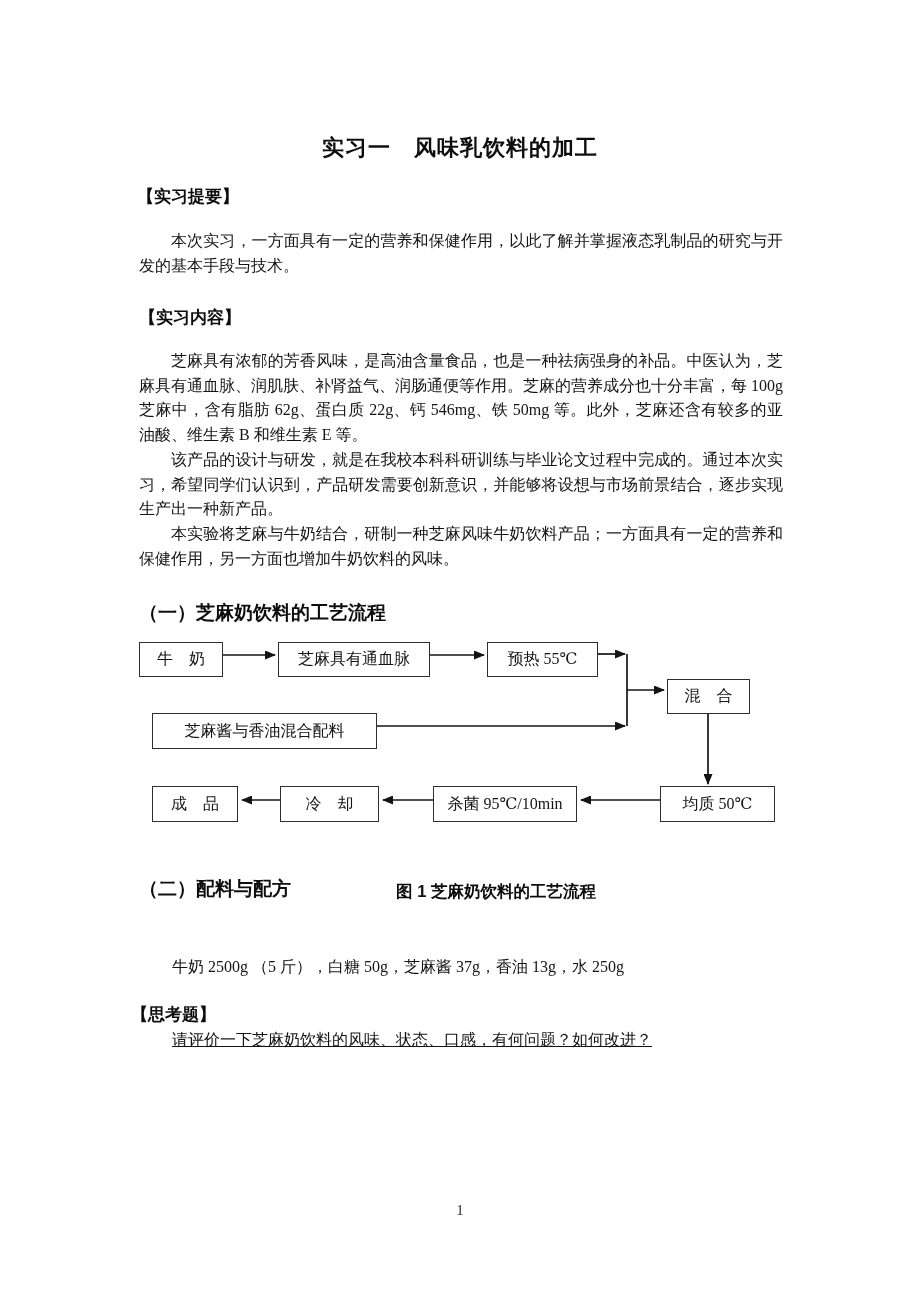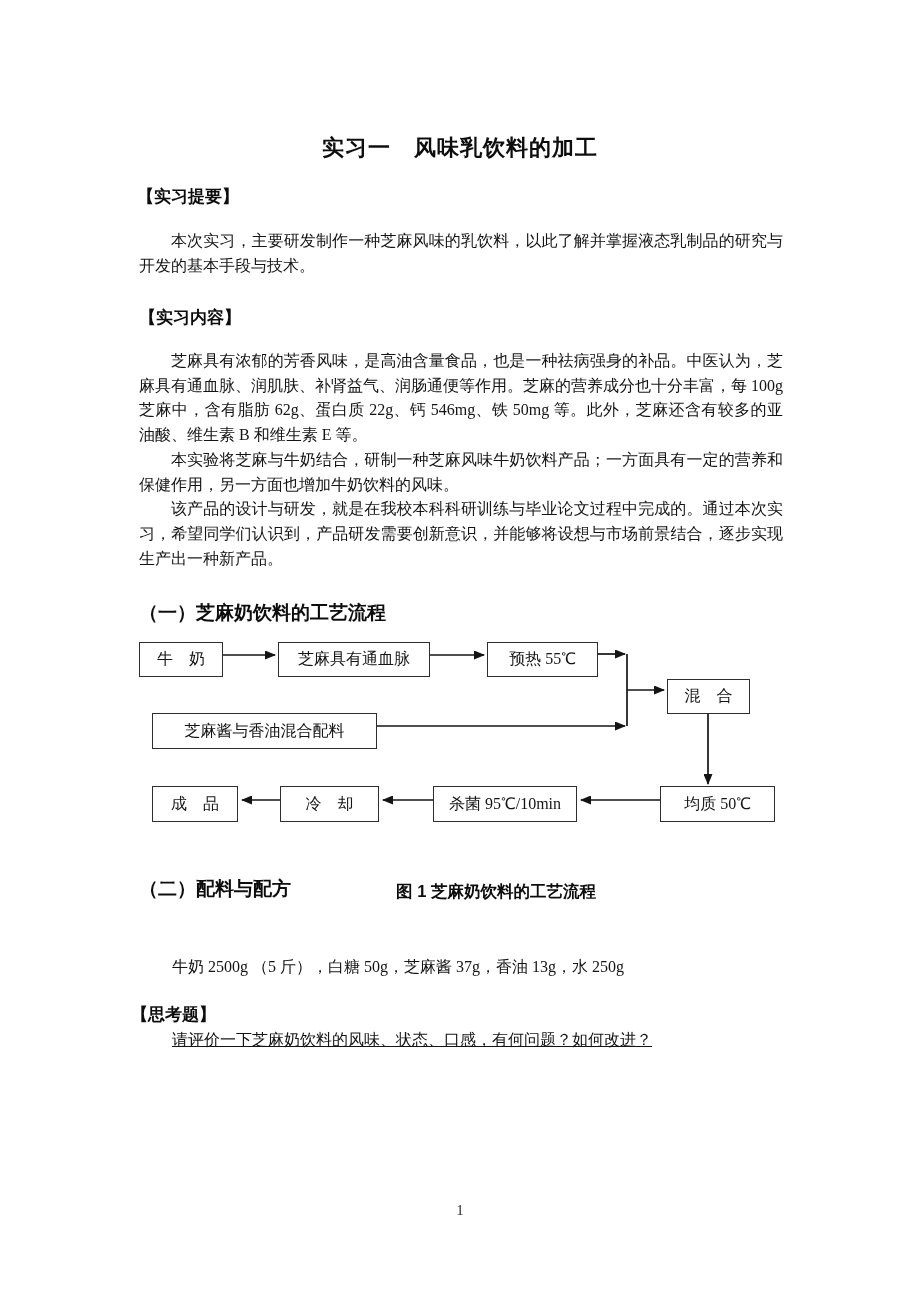--- a/index.html
+++ b/index.html
@@ -32,21 +32,21 @@
   .bodyblock p, p.body{
     margin:0;font-size:16px;line-height:24.7px;
     text-align:justify;text-indent:2em;color:#141414;
   }
   .caption{
     left:0;top:881px;width:920px;text-align:center;
     font-family:"Liberation Sans","DejaVu Sans",sans-serif;
     font-weight:bold;font-size:16.5px;color:#0d0d0d;padding-left:36px;
   }
   .lineitem{font-size:16px;color:#141414;}
-  .flowchart{left:0;top:630px;width:920px;height:200px;font-family:Liberation Serif, serif;}
+  .flowchart{left:0;top:630px;width:920px;height:200px;}
   .fbox{
     position:absolute;
     border:1.5px solid #2e2e2e;
     background:#fff;
     display:flex;align-items:center;justify-content:center;
     font-size:16px;color:#141414;
     box-sizing:border-box;
     white-space:nowrap;
   }
   .arrows{position:absolute;left:0;top:0;width:920px;height:200px;pointer-events:none;}
@@ -57,28 +57,28 @@
 </style>
 </head>
 <body>
 
 <div class="page">
 
   <h1 class="abs title">实习一　风味乳饮料的加工</h1>
 
   <div class="abs hdr" style="left:137px;top:185px;">【实习提要】</div>
 
-  <p class="abs body" style="left:139px;top:229px;width:644px;">本次实习，主要研发制作一种芝麻风味的乳饮料，以此了解并掌握液态乳制品的研究与开发的基本手段与技术。</p>
+  <p class="abs body" style="left:139px;top:229px;width:644px;">本次实习，一方面具有一定的营养和保健作用，以此了解并掌握液态乳制品的研究与开发的基本手段与技术。</p>
 
   <div class="abs hdr" style="left:139px;top:306px;">【实习内容】</div>
 
   <div class="abs bodyblock" style="top:349px;">
     <p>芝麻具有浓郁的芳香风味，是高油含量食品，也是一种祛病强身的补品。中医认为，芝麻具有通血脉、润肌肤、补肾益气、润肠通便等作用。芝麻的营养成分也十分丰富，每 100g 芝麻中，含有脂肪 62g、蛋白质 22g、钙 546mg、铁 50mg 等。此外，芝麻还含有较多的亚油酸、维生素 B 和维生素 E 等。</p>
+    <p>该产品的设计与研发，就是在我校本科科研训练与毕业论文过程中完成的。通过本次实习，希望同学们认识到，产品研发需要创新意识，并能够将设想与市场前景结合，逐步实现生产出一种新产品。</p>
     <p>本实验将芝麻与牛奶结合，研制一种芝麻风味牛奶饮料产品；一方面具有一定的营养和保健作用，另一方面也增加牛奶饮料的风味。</p>
-    <p>该产品的设计与研发，就是在我校本科科研训练与毕业论文过程中完成的。通过本次实习，希望同学们认识到，产品研发需要创新意识，并能够将设想与市场前景结合，逐步实现生产出一种新产品。</p>
   </div>
 
   <div class="abs subhead" style="left:139px;top:600px;">（一）芝麻奶饮料的工艺流程</div>
 
   <div class="abs flowchart">
 
     <svg class="arrows" width="920" height="200" viewBox="0 0 920 200" xmlns="http://www.w3.org/2000/svg">
       <defs>
         <marker id="ah" markerUnits="userSpaceOnUse" markerWidth="11" markerHeight="9" refX="10" refY="4.5" orient="auto">
           <path d="M0,0 L11,4.5 L0,9 Z" fill="#141414"></path>

